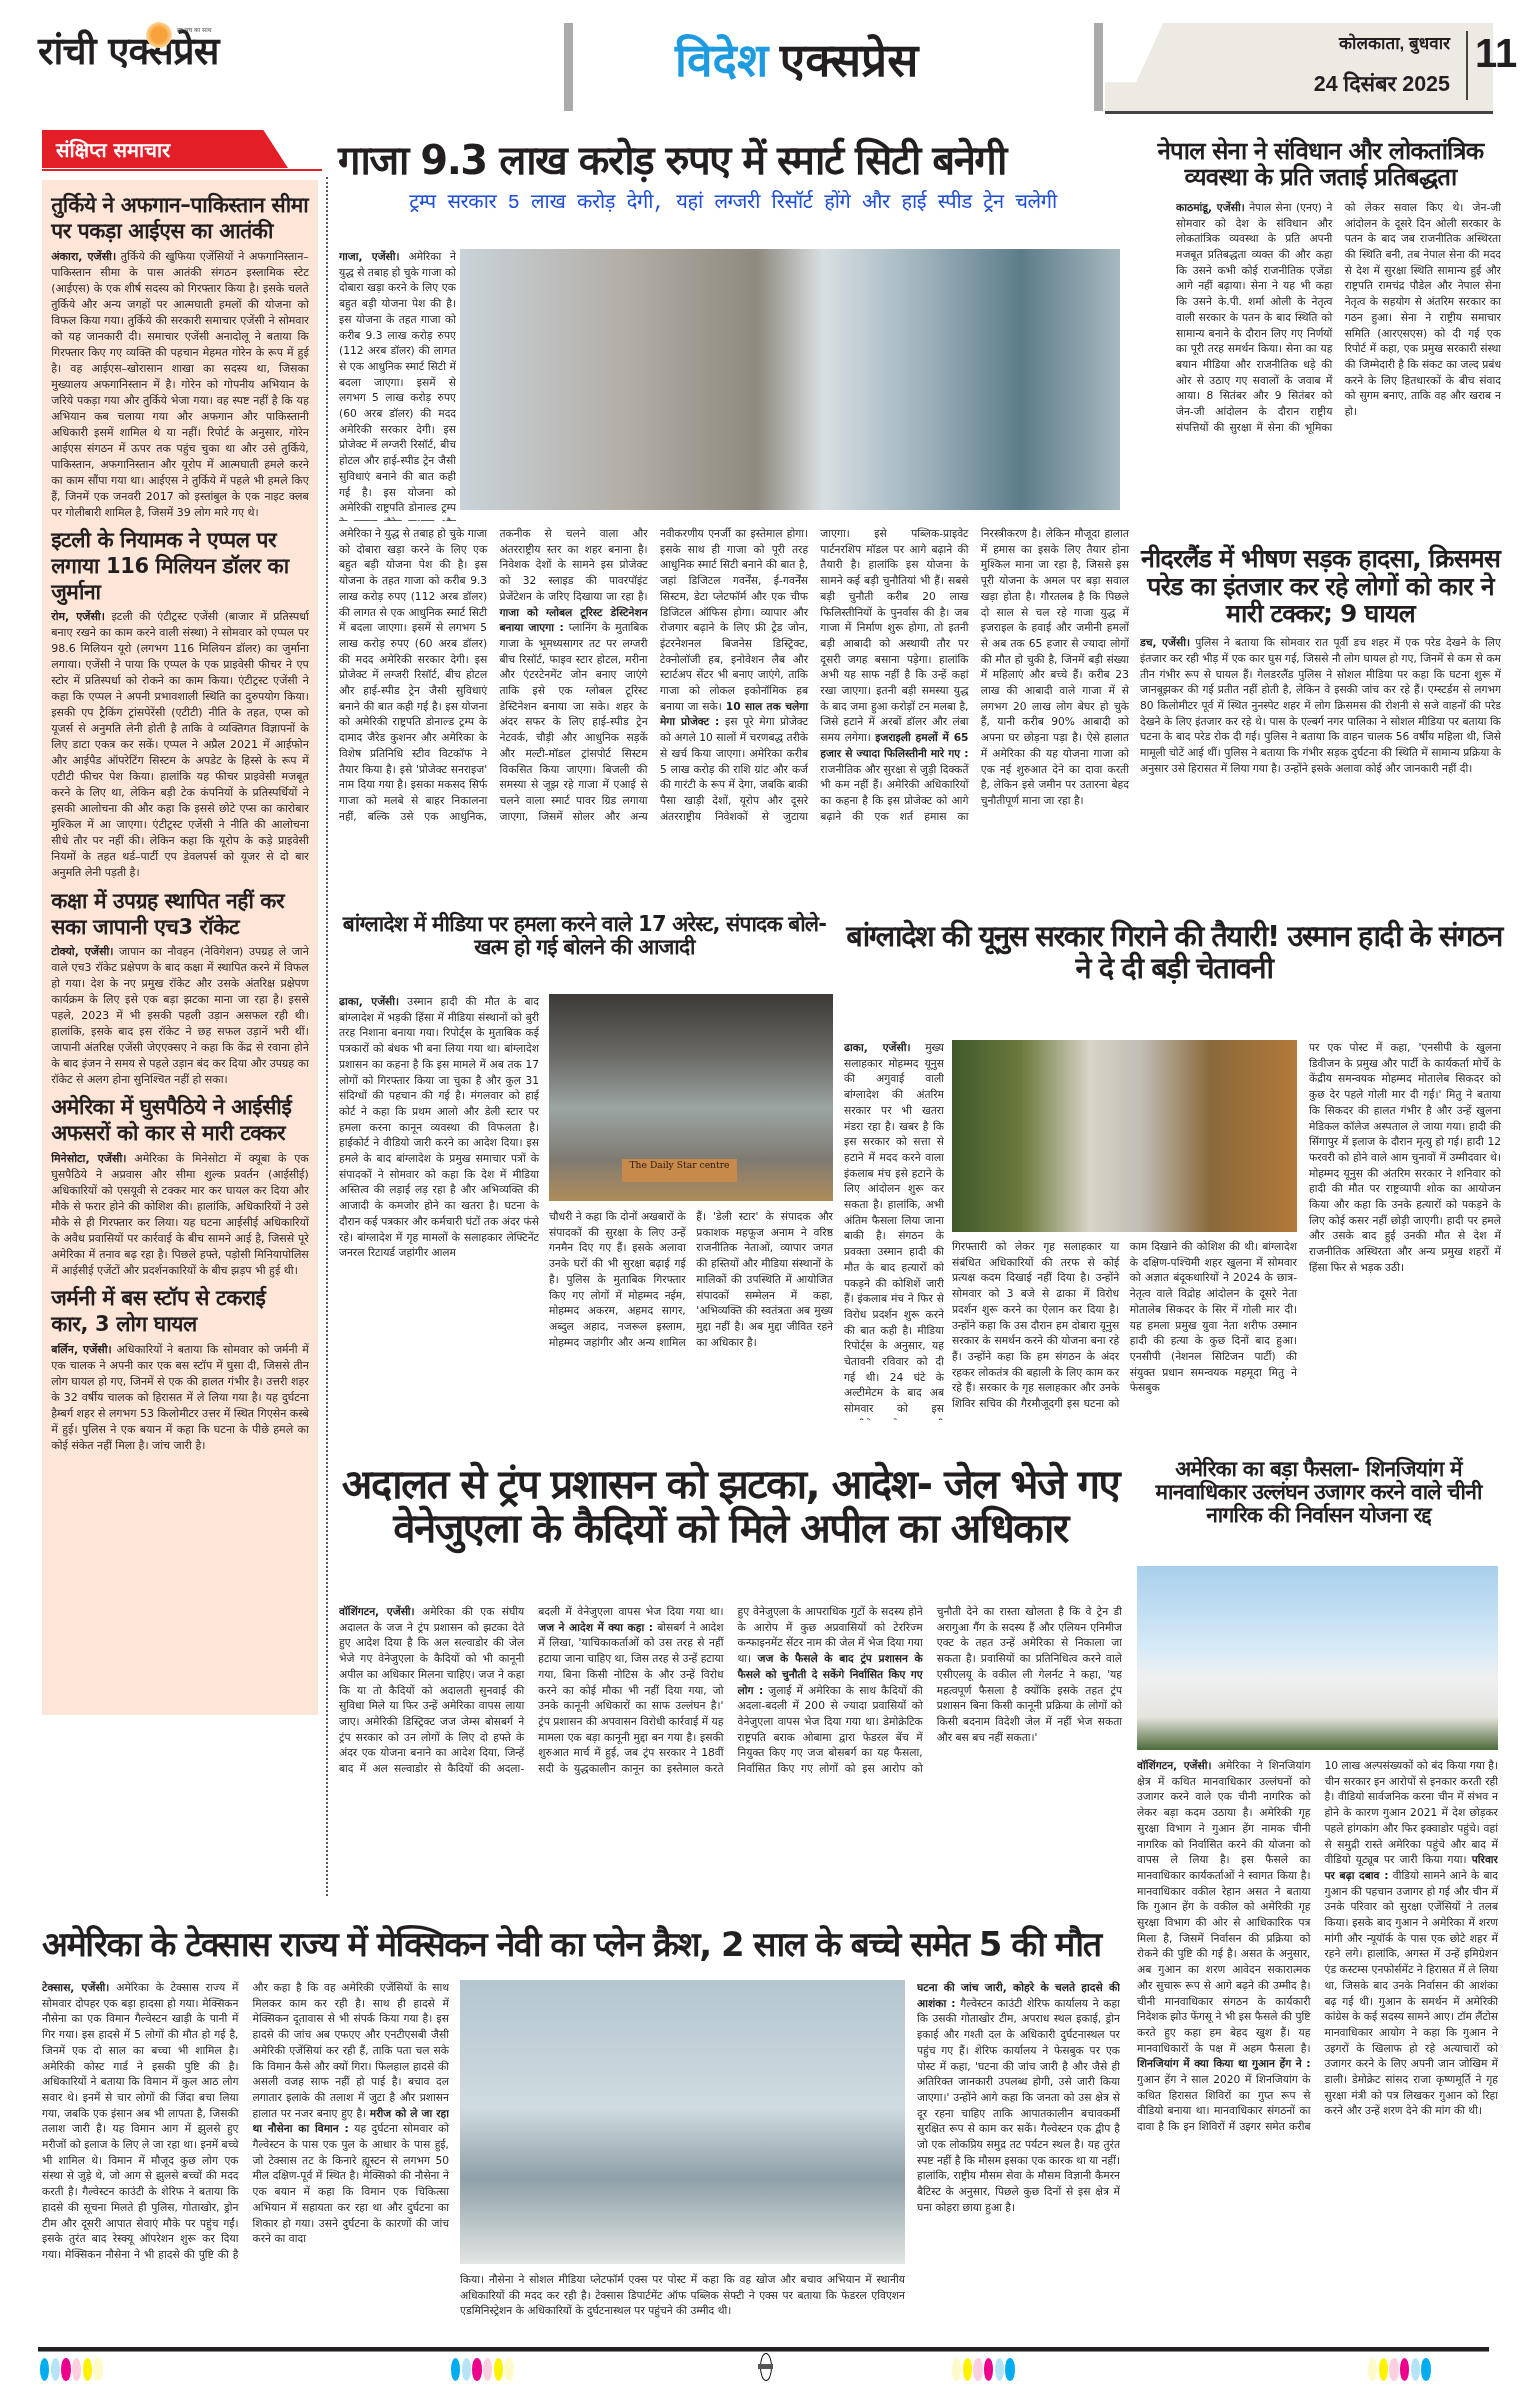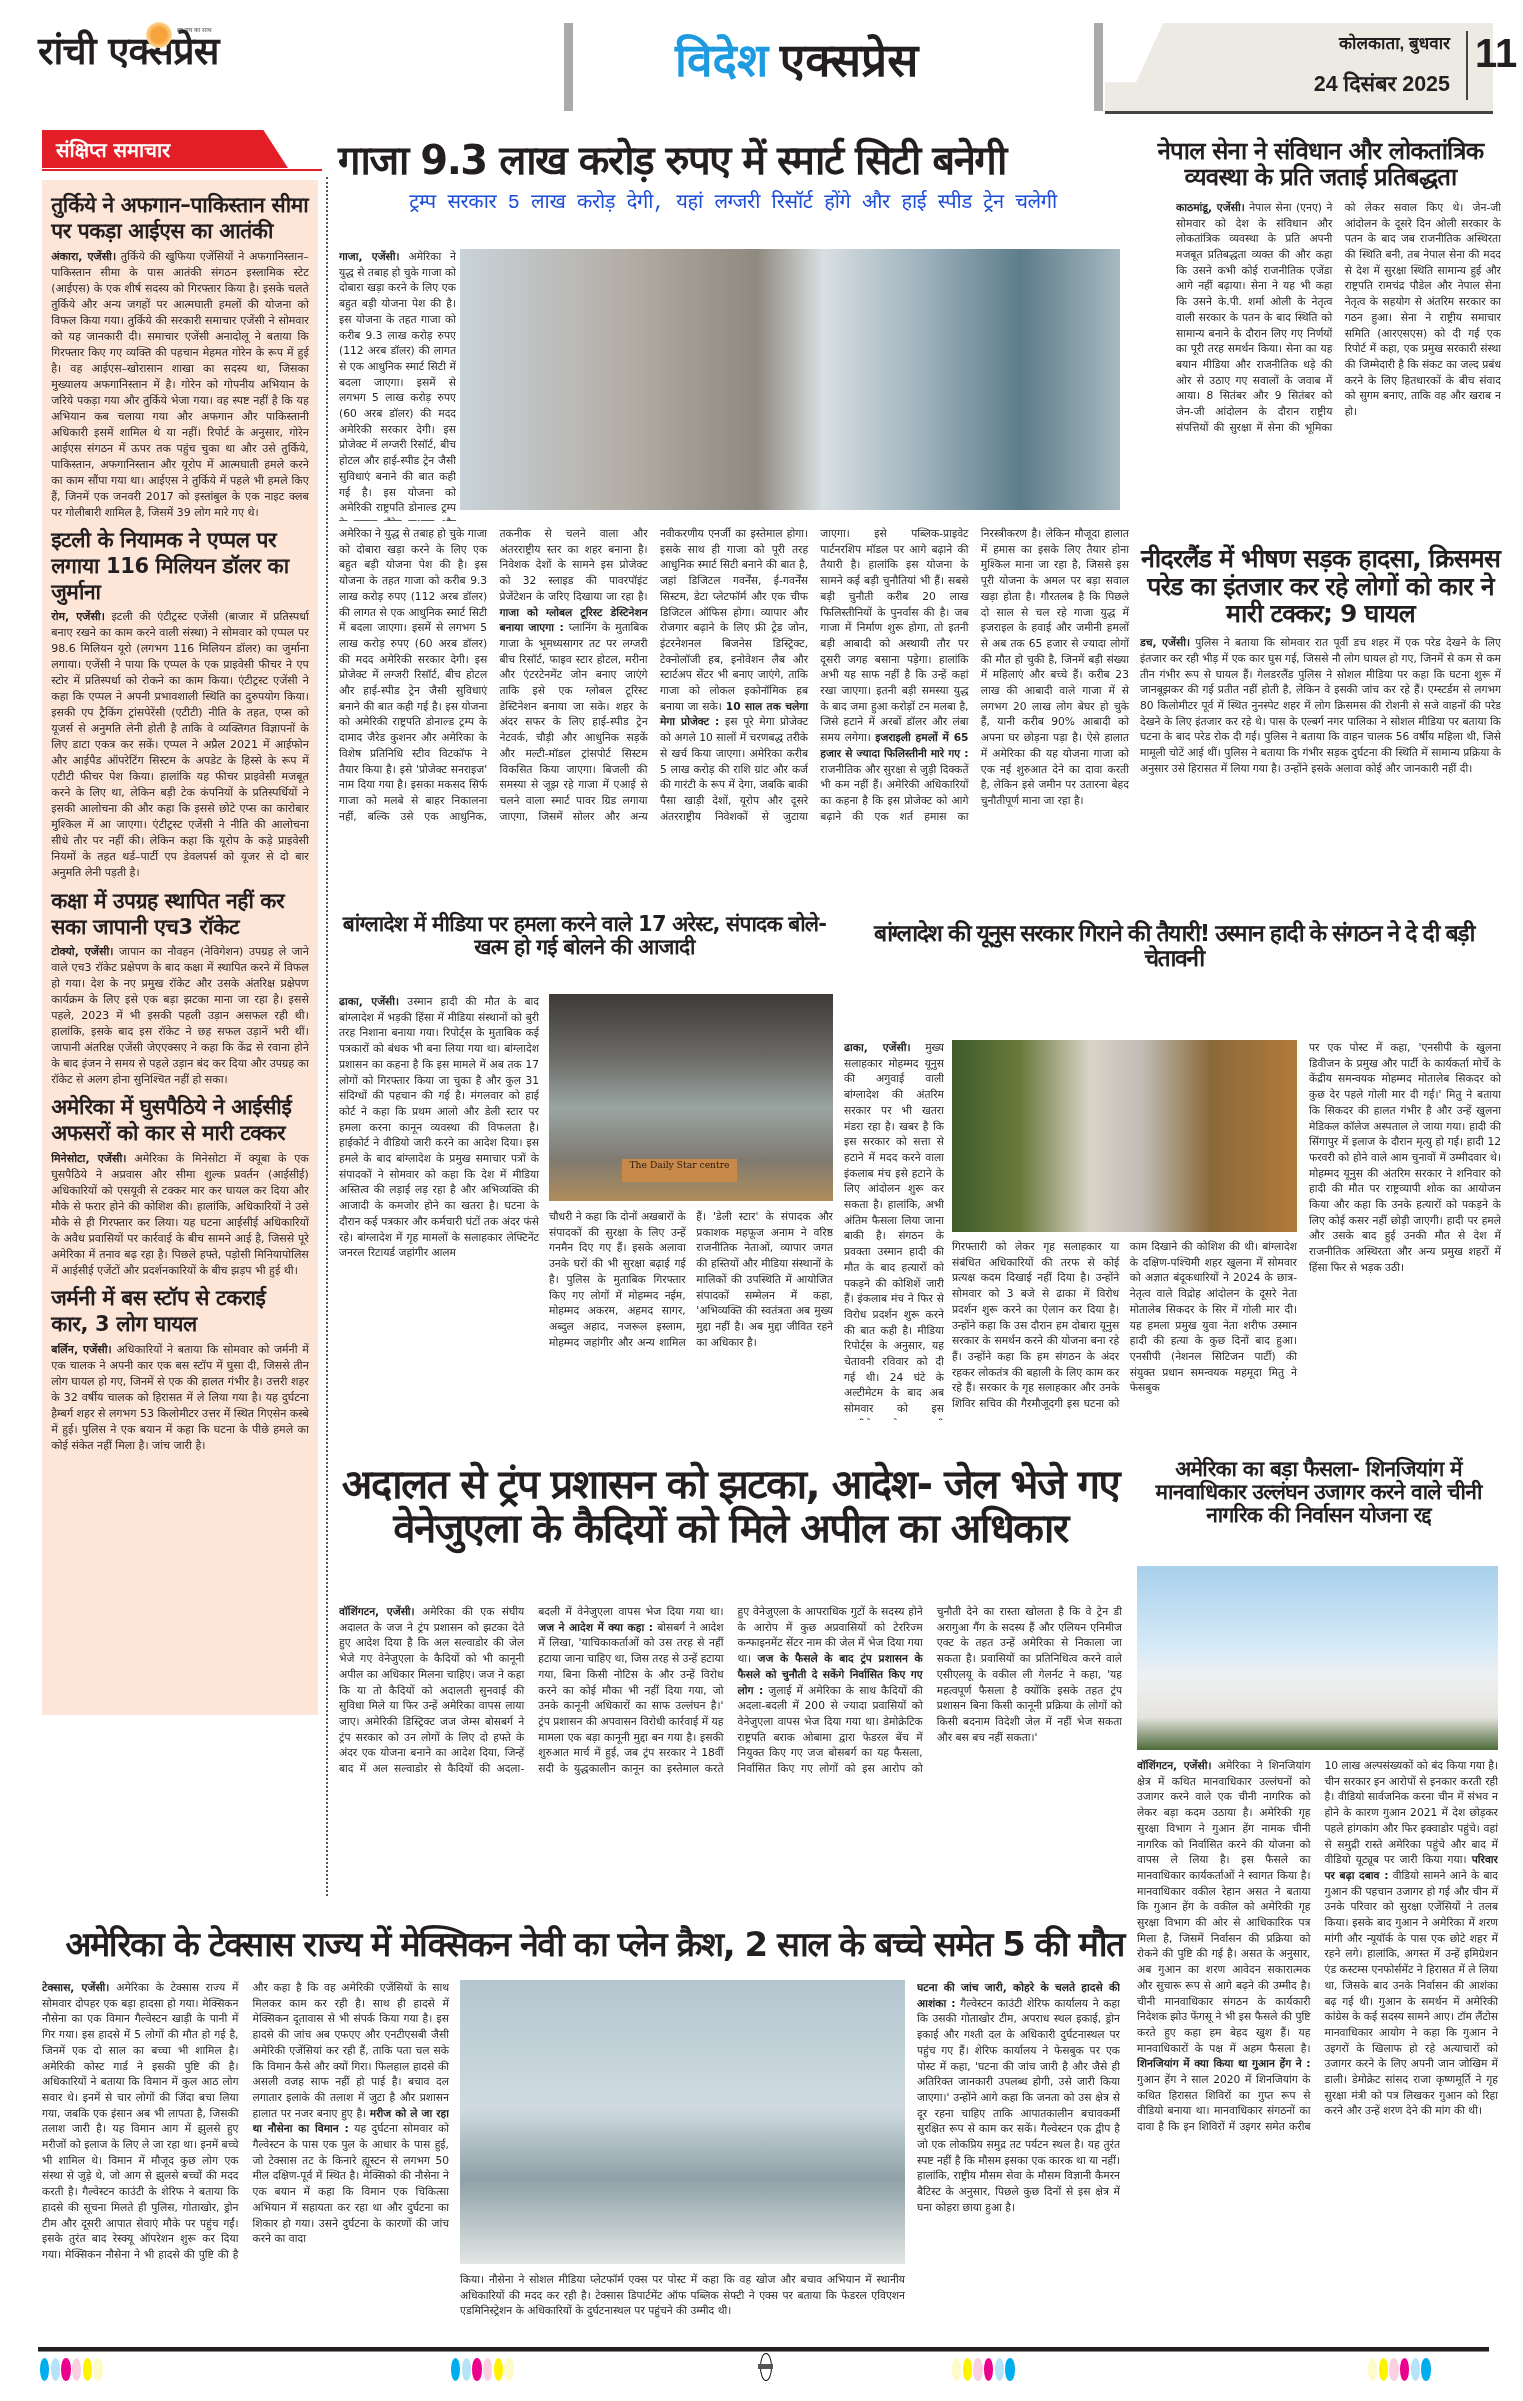--- a/index.html
+++ b/index.html
@@ -124,21 +124,21 @@
   <b>ढाका, एजेंसी।</b> <span>उस्मान हादी की मौत के बाद बांग्लादेश में भड़की हिंसा में मीडिया संस्थानों को बुरी तरह निशाना बनाया गया। रिपोर्ट्स के मुताबिक कई पत्रकारों को बंधक भी बना लिया गया था। बांग्लादेश प्रशासन का कहना है कि इस मामले में अब तक 17 लोगों को गिरफ्तार किया जा चुका है और कुल 31 संदिग्धों की पहचान की गई है। मंगलवार को हाई कोर्ट ने कहा कि प्रथम आलो और डेली स्टार पर हमला करना कानून व्यवस्था की विफलता है। हाईकोर्ट ने वीडियो जारी करने का आदेश दिया। इस हमले के बाद बांग्लादेश के प्रमुख समाचार पत्रों के संपादकों ने सोमवार को कहा कि देश में मीडिया अस्तित्व की लड़ाई लड़ रहा है और अभिव्यक्ति की आजादी के कमजोर होने का खतरा है। घटना के दौरान कई पत्रकार और कर्मचारी घंटों तक अंदर फंसे रहे। बांग्लादेश में गृह मामलों के सलाहकार लेफ्टिनेंट जनरल रिटायर्ड जहांगीर आलम</span>
 </div>
 <div class="abs img" style="left:549px;top:994px;width:284px;height:207px;background:linear-gradient(180deg,#3d3a38 0%,#6b6a66 30%,#9aa5a2 55%,#7f7b72 80%,#b08c5a 100%);">
   <div style="position:absolute;left:73px;top:165px;width:115px;height:23px;background:#c88a4a;font-size:9.2px;font-family:'DejaVu Serif',serif;text-align:center;line-height:11.5px;color:#2a1a10;">The Daily Star centre</div>
 </div>
 <div class="abs body" style="left:549px;top:1209px;width:284px;height:211px;column-count:2;column-gap:10.7px;">
   <span>चौधरी ने कहा कि दोनों अखबारों के संपादकों की सुरक्षा के लिए उन्हें गनमैन दिए गए हैं। इसके अलावा उनके घरों की भी सुरक्षा बढ़ाई गई है। पुलिस के मुताबिक गिरफ्तार किए गए लोगों में मोहम्मद नईम, मोहम्मद अकरम, अहमद सागर, अब्दुल अहाद, नजरूल इस्लाम, मोहम्मद जहांगीर और अन्य शामिल हैं। 'डेली स्टार' के संपादक और प्रकाशक महफूज अनाम ने वरिष्ठ राजनीतिक नेताओं, व्यापार जगत की हस्तियों और मीडिया संस्थानों के मालिकों की उपस्थिति में आयोजित संपादकों सम्मेलन में कहा, 'अभिव्यक्ति की स्वतंत्रता अब मुख्य मुद्दा नहीं है। अब मुद्दा जीवित रहने का अधिकार है।</span>
 </div>
 
 <div class="abs" style="left:844px;top:921px;width:660px;">
-  <div class="headline-big" style="font-size:23px;text-align:center;">बांग्लादेश की यूनुस सरकार गिराने की तैयारी! उस्मान हादी के संगठन ने दे दी बड़ी चेतावनी</div>
+  <div class="headline-big" style="font-size:29px;text-align:center;">बांग्लादेश की यूनुस सरकार गिराने की तैयारी! उस्मान हादी के संगठन ने दे दी बड़ी चेतावनी</div>
 </div>
 <div class="abs body" style="left:844px;top:1040px;width:100px;height:380px;">
   <b>ढाका, एजेंसी।</b> <span>मुख्य सलाहकार मोहम्मद यूनुस की अगुवाई वाली बांग्लादेश की अंतरिम सरकार पर भी खतरा मंडरा रहा है। खबर है कि इस सरकार को सत्ता से हटाने में मदद करने वाला इंकलाब मंच इसे हटाने के लिए आंदोलन शुरू कर सकता है। हालांकि, अभी अंतिम फैसला लिया जाना बाकी है। संगठन के प्रवक्ता उस्मान हादी की मौत के बाद हत्यारों को पकड़ने की कोशिशें जारी हैं। इंकलाब मंच ने फिर से विरोध प्रदर्शन शुरू करने की बात कही है। मीडिया रिपोर्ट्स के अनुसार, यह चेतावनी रविवार को दी गई थी। 24 घंटे के अल्टीमेटम के बाद अब सोमवार को इस अल्टीमेटम के बाद भी पुलिस की तरफ से कोई बड़ी कार्रवाई नहीं की गई है। इंकलाब मंच के पदाधिकारी अब्दुल्ला अल जाबर ने कहा, 'आरोपी की</span>
 </div>
 <div class="abs img" style="left:952px;top:1040px;width:345px;height:192px;background:linear-gradient(90deg,#3f5a2a 0%,#6b7a3c 20%,#d9d4c8 40%,#c1bcb4 55%,#8a6a3a 75%,#b27a3a 100%);"></div>
 <div class="abs body" style="left:952px;top:1239px;width:345px;height:180px;column-count:2;column-gap:10.7px;">
   <span>गिरफ्तारी को लेकर गृह सलाहकार या संबंधित अधिकारियों की तरफ से कोई प्रत्यक्ष कदम दिखाई नहीं दिया है। उन्होंने सोमवार को 3 बजे से ढाका में विरोध प्रदर्शन शुरू करने का ऐलान कर दिया है। उन्होंने कहा कि उस दौरान हम दोबारा यूनुस सरकार के समर्थन करने की योजना बना रहे हैं। उन्होंने कहा कि हम संगठन के अंदर रहकर लोकतंत्र की बहाली के लिए काम कर रहे हैं। सरकार के गृह सलाहकार और उनके</span> <span>शिविर सचिव की गैरमौजूदगी इस घटना को काम दिखाने की कोशिश की थी। बांग्लादेश के दक्षिण-पश्चिमी शहर खुलना में सोमवार को अज्ञात बंदूकधारियों ने 2024 के छात्र-नेतृत्व वाले विद्रोह आंदोलन के दूसरे नेता मोतालेब सिकदर के सिर में गोली मार दी। यह हमला प्रमुख युवा नेता शरीफ उस्मान हादी की हत्या के कुछ दिनों बाद हुआ। एनसीपी (नेशनल सिटिजन पार्टी) की संयुक्त प्रधान समन्वयक महमूदा मितु ने फेसबुक</span>
 </div>
 <div class="abs body" style="left:1309px;top:1040px;width:192px;height:380px;">
   <span>पर एक पोस्ट में कहा, 'एनसीपी के खुलना डिवीजन के प्रमुख और पार्टी के कार्यकर्ता मोर्चे के केंद्रीय समन्वयक मोहम्मद मोतालेब सिकदर को कुछ देर पहले गोली मार दी गई।' मितु ने बताया कि सिकदर की हालत गंभीर है और उन्हें खुलना मेडिकल कॉलेज अस्पताल ले जाया गया। हादी की सिंगापुर में इलाज के दौरान मृत्यु हो गई। हादी 12 फरवरी को होने वाले आम चुनावों में उम्मीदवार थे। मोहम्मद यूनुस की अंतरिम सरकार ने शनिवार को हादी की मौत पर राष्ट्रव्यापी शोक का आयोजन किया और कहा कि उनके हत्यारों को पकड़ने के लिए कोई कसर नहीं छोड़ी जाएगी। हादी पर हमले और उसके बाद हुई उनकी मौत से देश में राजनीतिक अस्थिरता और अन्य प्रमुख शहरों में हिंसा फिर से भड़क उठी।</span>
@@ -161,21 +161,21 @@
 </div>
 <div class="abs img" style="left:1137px;top:1566px;width:361px;height:184px;background:linear-gradient(180deg,#a8d0ec 0%,#d7ebf7 45%,#eef0f2 60%,#e6e4de 82%,#4d6b3a 100%);"></div>
 <div class="abs body" style="left:1137px;top:1758px;width:361px;height:591px;column-count:2;column-gap:14px;">
   <b>वॉशिंगटन, एजेंसी।</b> <span>अमेरिका ने शिनजियांग क्षेत्र में कथित मानवाधिकार उल्लंघनों को उजागर करने वाले एक चीनी नागरिक को लेकर बड़ा कदम उठाया है। अमेरिकी गृह सुरक्षा विभाग ने गुआन हेंग नामक चीनी नागरिक को निर्वासित करने की योजना को वापस ले लिया है। इस फैसले का मानवाधिकार कार्यकर्ताओं ने स्वागत किया है। मानवाधिकार वकील रेहान असत ने बताया कि गुआन हेंग के वकील को अमेरिकी गृह सुरक्षा विभाग की ओर से आधिकारिक पत्र मिला है, जिसमें निर्वासन की प्रक्रिया को रोकने की पुष्टि की गई है। असत के अनुसार, अब गुआन का शरण आवेदन सकारात्मक और सुचारू रूप से आगे बढ़ने की उम्मीद है। चीनी मानवाधिकार संगठन के कार्यकारी निदेशक झोउ फेंगसू ने भी इस फैसले की पुष्टि करते हुए कहा हम बेहद खुश हैं। यह मानवाधिकारों के पक्ष में अहम फैसला है।</span>
   <b>शिनजियांग में क्या किया था गुआन हेंग ने :</b> <span>गुआन हेंग ने साल 2020 में शिनजियांग के कथित हिरासत शिविरों का गुप्त रूप से वीडियो बनाया था। मानवाधिकार संगठनों का दावा है कि इन शिविरों में उइगर समेत</span>
   <span>करीब 10 लाख अल्पसंख्यकों को बंद किया गया है। चीन सरकार इन आरोपों से इनकार करती रही है। वीडियो सार्वजनिक करना चीन में संभव न होने के कारण गुआन 2021 में देश छोड़कर पहले हांगकांग और फिर इक्वाडोर पहुंचे। वहां से समुद्री रास्ते अमेरिका पहुंचे और बाद में वीडियो यूट्यूब पर जारी किया गया।</span>
   <b>परिवार पर बढ़ा दबाव :</b> <span>वीडियो सामने आने के बाद गुआन की पहचान उजागर हो गई और चीन में उनके परिवार को सुरक्षा एजेंसियों ने तलब किया। इसके बाद गुआन ने अमेरिका में शरण मांगी और न्यूयॉर्क के पास एक छोटे शहर में रहने लगे। हालांकि, अगस्त में उन्हें इमिग्रेशन एंड कस्टम्स एनफोर्समेंट ने हिरासत में ले लिया था, जिसके बाद उनके निर्वासन की आशंका बढ़ गई थी। गुआन के समर्थन में अमेरिकी कांग्रेस के कई सदस्य सामने आए। टॉम लैंटोस मानवाधिकार आयोग ने कहा कि गुआन ने उइगरों के खिलाफ हो रहे अत्याचारों को उजागर करने के लिए अपनी जान जोखिम में डाली। डेमोक्रेट सांसद राजा कृष्णमूर्ति ने गृह सुरक्षा मंत्री को पत्र लिखकर गुआन को रिहा करने और उन्हें शरण देने की मांग की थी।</span>
 </div>
 
 <div class="abs" style="left:42px;top:1926px;width:1082px;">
-  <div class="headline-big" style="font-size:34px;text-align:right;">अमेरिका के टेक्सास राज्य में मेक्सिकन नेवी का प्लेन क्रैश, 2 साल के बच्चे समेत 5 की मौत</div>
+  <div class="headline-big" style="font-size:34px;text-align:left;">अमेरिका के टेक्सास राज्य में मेक्सिकन नेवी का प्लेन क्रैश, 2 साल के बच्चे समेत 5 की मौत</div>
 </div>
 <div class="abs body" style="left:42px;top:1980px;width:407px;height:361px;column-count:2;column-gap:14px;">
   <b>टेक्सास, एजेंसी।</b> <span>अमेरिका के टेक्सास राज्य में सोमवार दोपहर एक बड़ा हादसा हो गया। मेक्सिकन नौसेना का एक विमान गैल्वेस्टन खाड़ी के पानी में गिर गया। इस हादसे में 5 लोगों की मौत हो गई है, जिनमें एक दो साल का बच्चा भी शामिल है। अमेरिकी कोस्ट गार्ड ने इसकी पुष्टि की है। अधिकारियों ने बताया कि विमान में कुल आठ लोग सवार थे। इनमें से चार लोगों की जिंदा बचा लिया गया, जबकि एक इंसान अब भी लापता है, जिसकी तलाश जारी है। यह विमान आग में झुलसे हुए मरीजों को इलाज के लिए ले जा रहा था। इनमें बच्चे भी शामिल थे। विमान में मौजूद कुछ लोग एक संस्था से जुड़े थे, जो आग से झुलसे बच्चों की मदद करती है। गैल्वेस्टन काउंटी के शेरिफ ने बताया कि हादसे की सूचना मिलते ही पुलिस, गोताखोर, ड्रोन टीम और दूसरी आपात सेवाएं मौके पर पहुंच गईं। इसके तुरंत बाद रेस्क्यू ऑपरेशन शुरू कर दिया गया।</span>
   <span>मेक्सिकन नौसेना ने भी हादसे की पुष्टि की है और कहा है कि वह अमेरिकी एजेंसियों के साथ मिलकर काम कर रही है। साथ ही हादसे में मेक्सिकन दूतावास से भी संपर्क किया गया है। इस हादसे की जांच अब एफएए और एनटीएसबी जैसी अमेरिकी एजेंसियां कर रही हैं, ताकि पता चल सके कि विमान कैसे और क्यों गिरा। फिलहाल हादसे की असली वजह साफ नहीं हो पाई है। बचाव दल लगातार इलाके की तलाश में जुटा है और प्रशासन हालात पर नजर बनाए हुए है।</span>
   <b>मरीज को ले जा रहा था नौसेना का विमान :</b> <span>यह दुर्घटना सोमवार को गैल्वेस्टन के पास एक पुल के आधार के पास हुई, जो टेक्सास तट के किनारे ह्यूस्टन से लगभग 50 मील दक्षिण-पूर्व में स्थित है। मेक्सिको की नौसेना ने एक बयान में कहा कि विमान एक चिकित्सा अभियान में सहायता कर रहा था और दुर्घटना का शिकार हो गया। उसने दुर्घटना के कारणों की जांच करने का वादा</span>
 </div>
 <div class="abs img" style="left:460px;top:1980px;width:445px;height:284px;background:linear-gradient(180deg,#b4c6cf 0%,#cfdbe0 45%,#8fa1a8 70%,#e2e6e4 100%);"></div>
 <div class="abs body" style="left:460px;top:2272px;width:445px;height:69px;">
   <span>किया। नौसेना ने सोशल मीडिया प्लेटफॉर्म एक्स पर पोस्ट में कहा कि वह खोज और बचाव अभियान में स्थानीय अधिकारियों की मदद कर रही है। टेक्सास डिपार्टमेंट ऑफ पब्लिक सेफ्टी ने एक्स पर बताया कि फेडरल एविएशन एडमिनिस्ट्रेशन के अधिकारियों के दुर्घटनास्थल पर पहुंचने की उम्मीद थी।</span>
 </div>

